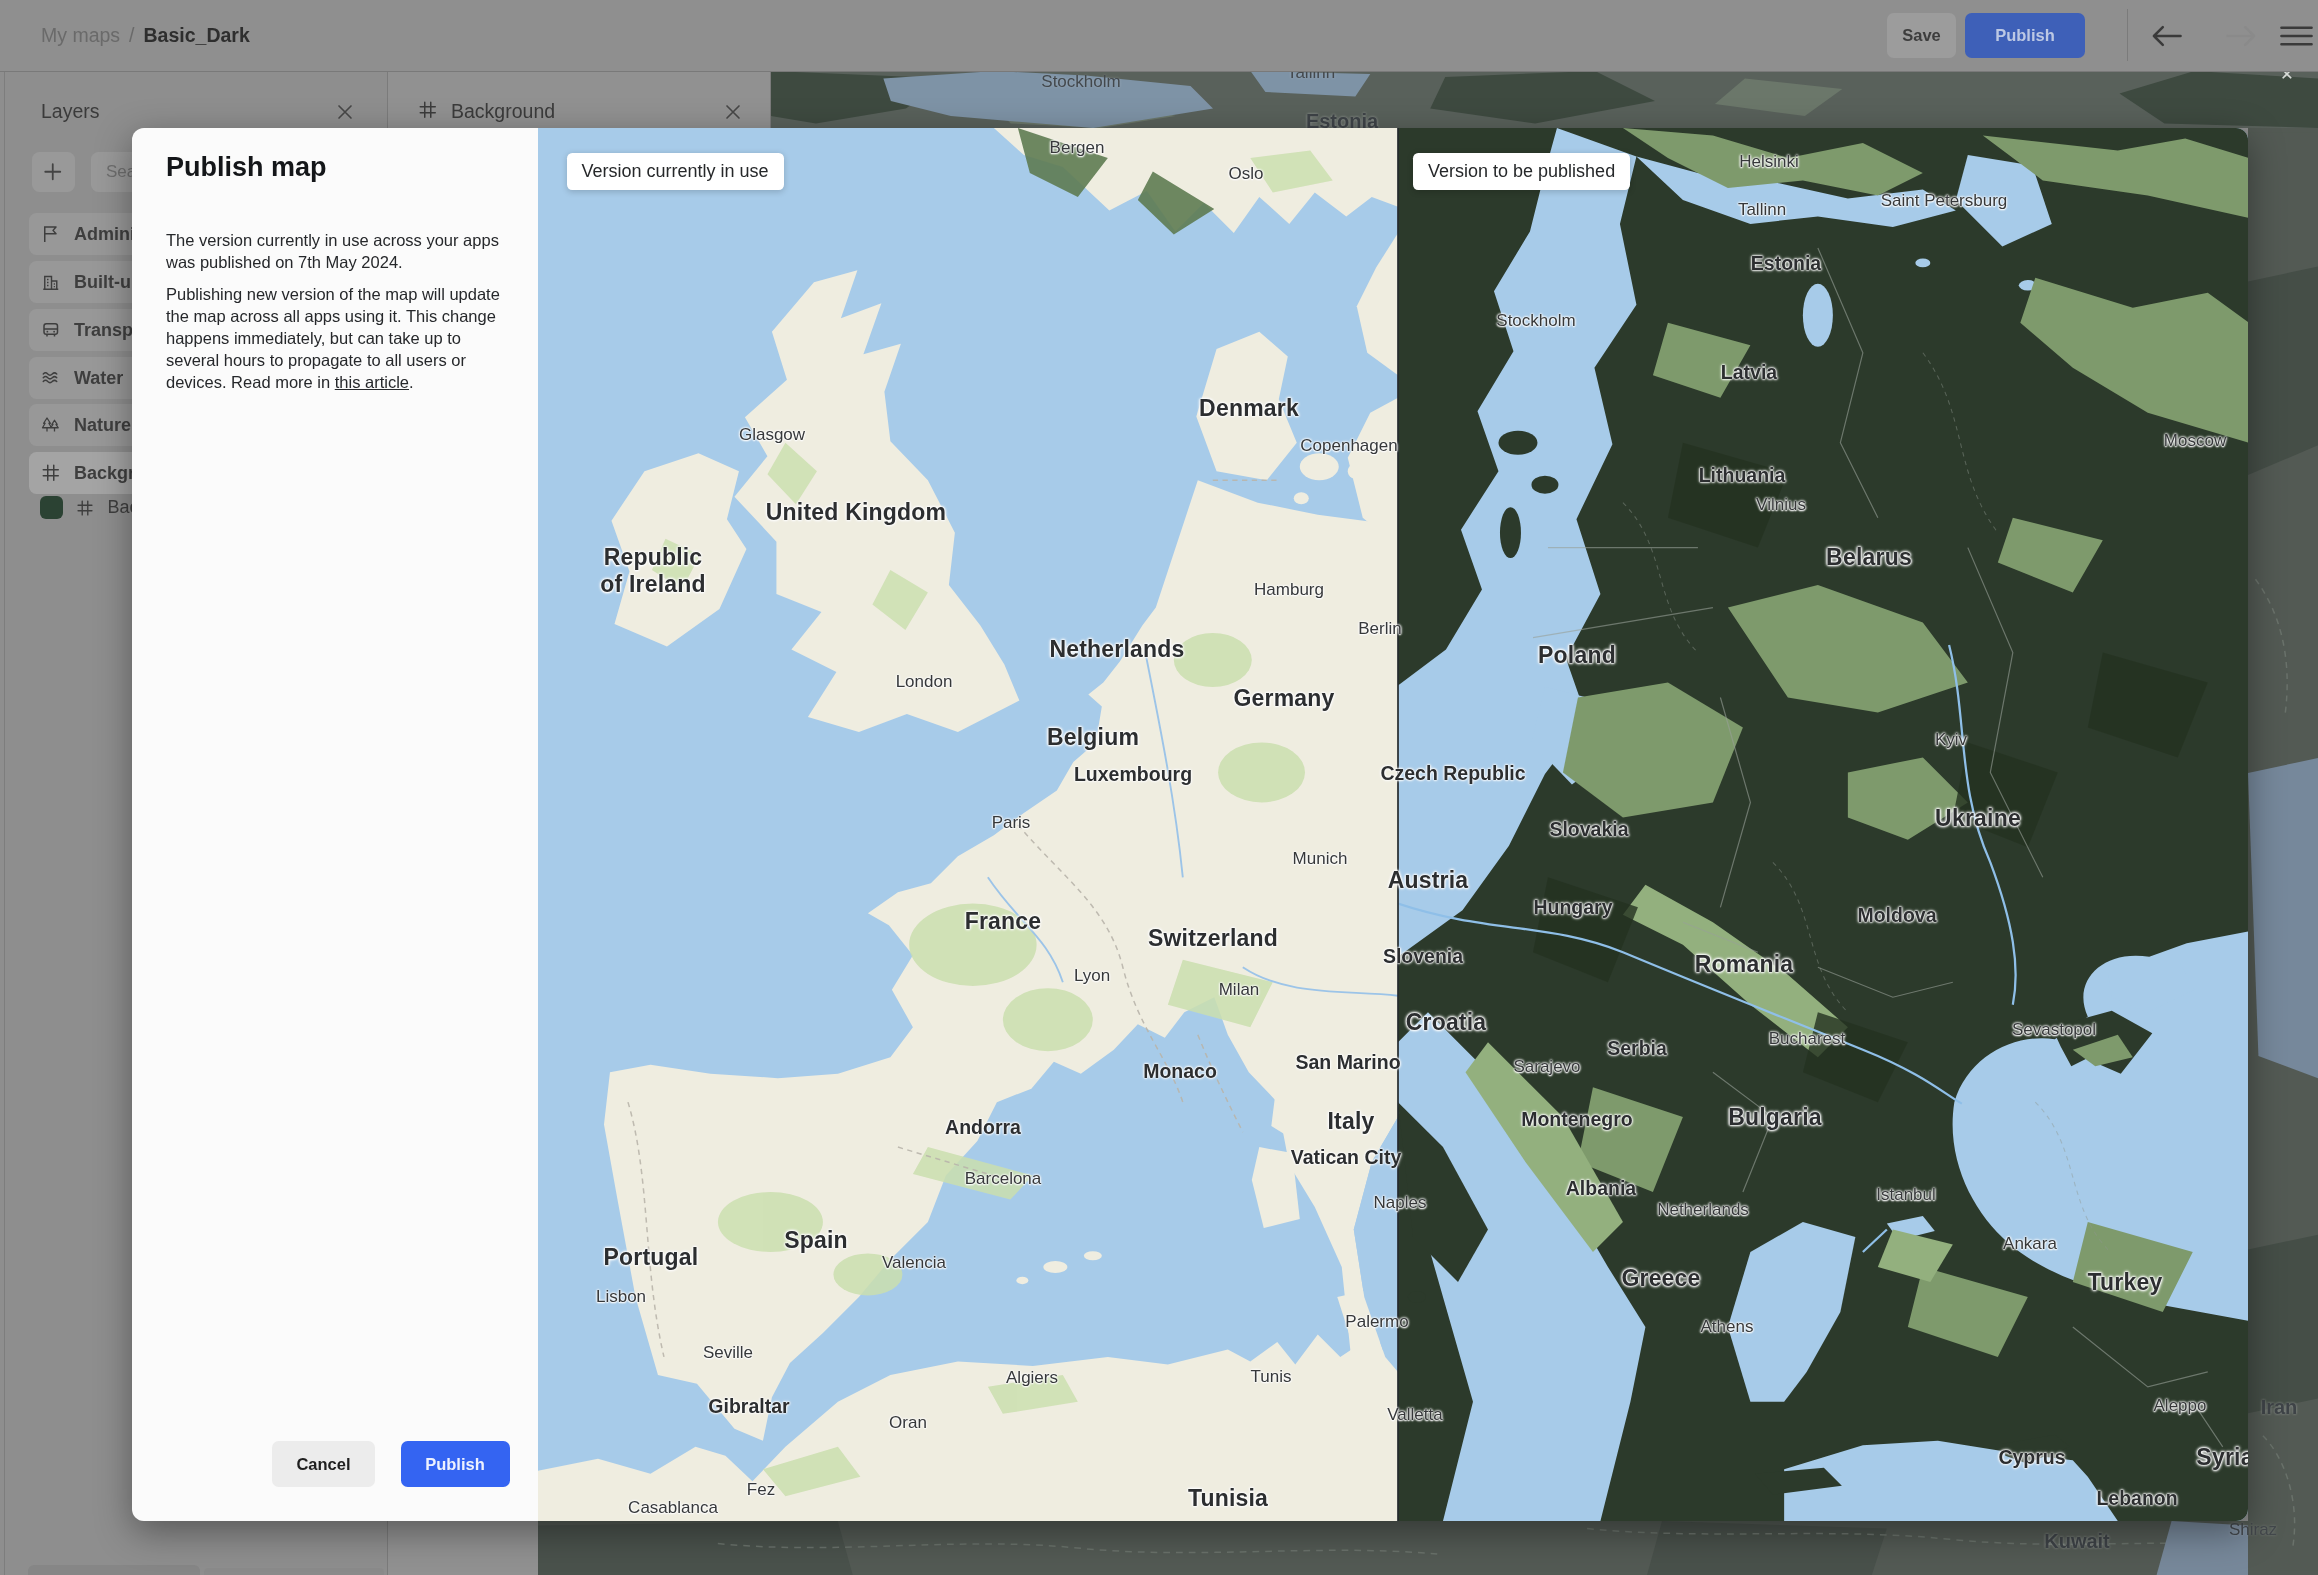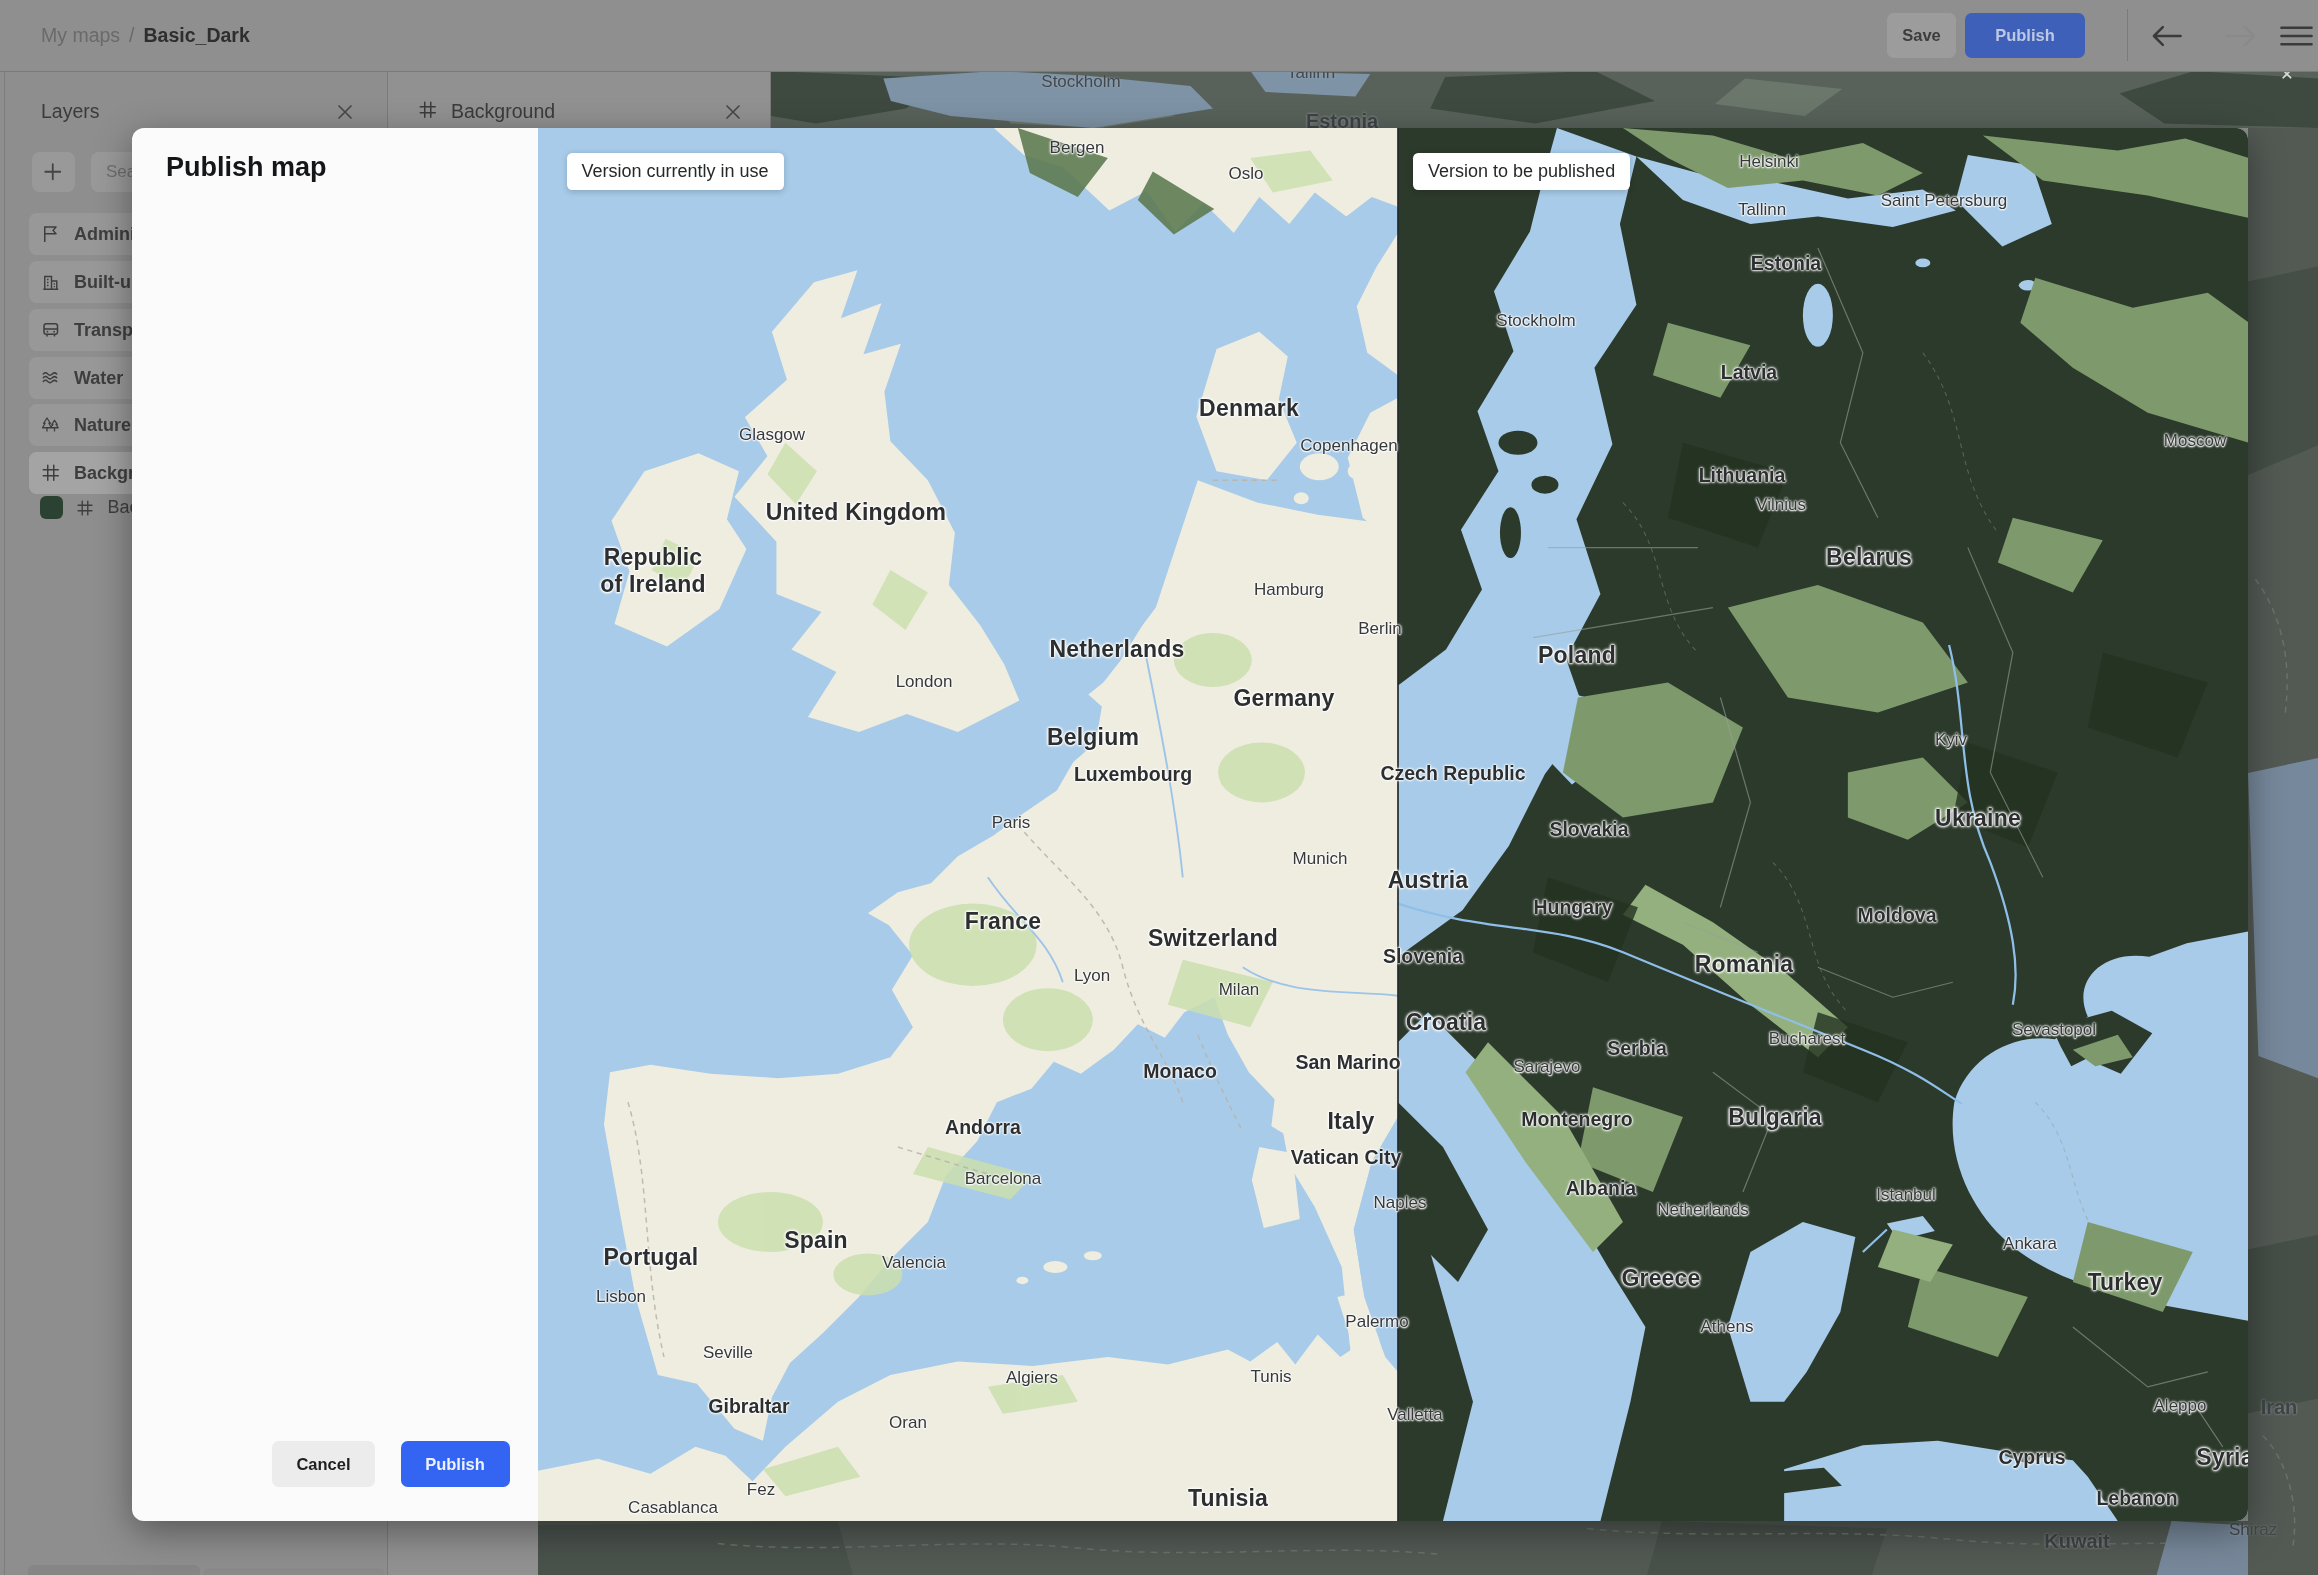--- a/index.html
+++ b/index.html
@@ -216,20 +216,22 @@
       <span class="dl dn" style="left: 1342px; top: 121px;">Estonia</span>
       <span class="dl dn" style="left: 2279px; top: 1407px;">Iran</span>
       <span class="dl dc" style="left: 2253px; top: 1530px;">Shiraz</span>
       <span class="dl dn" style="left: 2077px; top: 1541px;">Kuwait</span>
       <span class="dl dx" style="left: 2287px; top: 74px;">✕</span>
     </div>
 
   <div id="dialog">
     <div id="modal">
       <div id="modal-title">Publish map</div>
+      <p class="modal-p" id="modal-p1">The version currently in use across your apps was published on 7th May 2024.</p>
+      <p class="modal-p" id="modal-p2"><span>Publishing new version of the map will update the map across all apps using it. This change happens immediately, but can take up to several hours to propagate to all users or devices. Read more in </span><a>this article</a><span>.</span></p>
       <div id="modal-actions">
         <div class="m-btn" id="cancel-btn">Cancel</div>
         <div class="m-btn" id="publish-btn-modal">Publish</div>
       </div>
     </div>
 
     <div id="compare">
 
       <svg id="map-left" viewBox="0 0 1147 1859" preserveAspectRatio="none">
         <rect width="1147" height="1859" fill="#A7CBE9"></rect>

